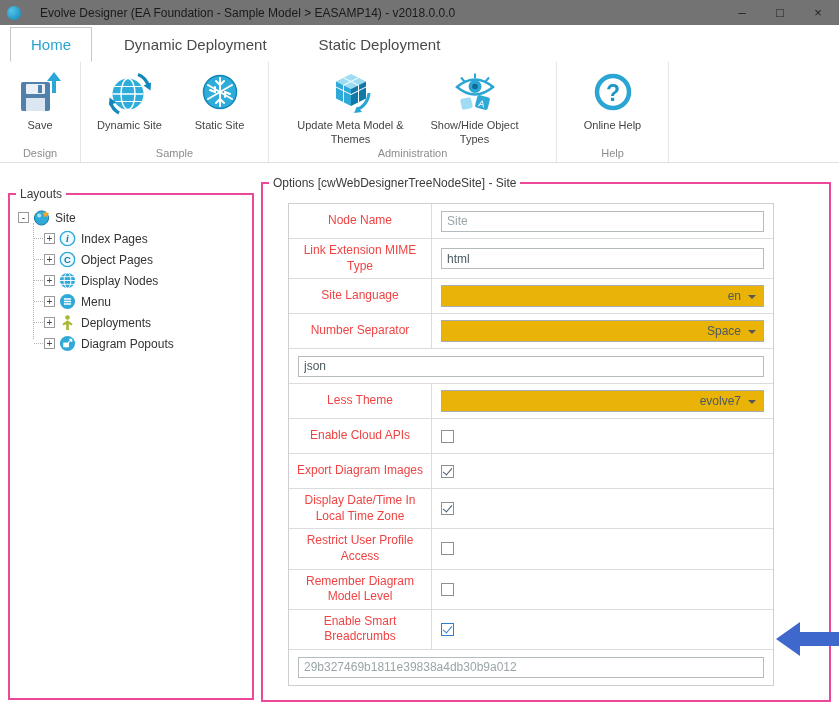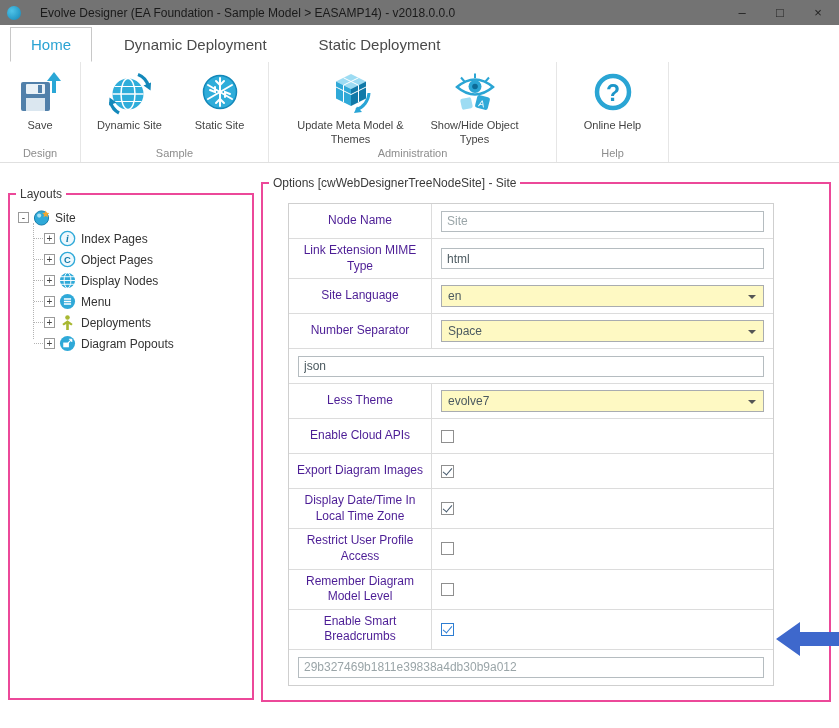--- a/index.html
+++ b/index.html
@@ -47,25 +47,25 @@
   .icon.tree-icon svg { width:17px; height:17px; }
   .tree-children { position:relative; margin-left:6px; }
   .tree-children::before { content:""; position:absolute; left:9px; top:-5px; height:calc(100% - 10px); border-left:1px dotted #b3b3b3; }
   .guide { width:9px; border-top:1px dotted #b3b3b3; margin-left:10px; margin-right:1px; flex:0 0 auto; }
   .tree-label { white-space:nowrap; }
 
   
   .options-table { position:absolute; left:25px; top:19px; width:486px; border:1px solid #cfcfcf; background:#fff; }
   .opt-row { display:flex; border-bottom:1px solid #dcdcdc; min-height:35px; }
   .opt-row:last-child { border-bottom:none; }
-  .opt-label { width:143px; flex:0 0 auto; border-right:1px solid #dcdcdc; display:flex; align-items:center; justify-content:center; text-align:center; font-size:12px; color:#4c1d95; padding:4px 6px; line-height:1.3; }
+  .opt-label { width:143px; flex:0 0 auto; border-right:1px solid #dcdcdc; display:flex; align-items:center; justify-content:center; text-align:center; font-size:12px; color:#ef4444; padding:4px 6px; line-height:1.3; }
   .opt-field { flex:1; display:flex; align-items:center; padding:5px 9px; }
   .tinput { width:100%; height:21px; border:1px solid #b5bcc0; font-size:12px; color:#4c5a60; padding:0 5px; font-family:"Liberation Sans",sans-serif; background:#fff; outline:none; }
   .tinput.disabled { color:#9aa5a8; }
-  .selbox { width:100%; height:22px; border:1px solid #a9acb0; background:#fef9c3; position:relative; display:flex; align-items:center; font-size:12px; color:#4c5a60; padding:0 22px 0 6px; cursor:default; }
+  .selbox { width:100%; height:22px; border:1px solid #a9acb0; background:#eab308; position:relative; display:flex; align-items:center; font-size:12px; color:#4c5a60; padding:0 22px 0 6px; cursor:default;justify-content:flex-end; }
   .selbox .chev { position:absolute; right:7px; top:9px; width:0; height:0; border-left:4px solid transparent; border-right:4px solid transparent; border-top:4px solid #555; }
   .cb { width:13px; height:13px; border:1px solid #8f8f8f; background:#fff; position:relative; flex:0 0 auto; cursor:default; }
   .cb.checked::after { content:""; position:absolute; left:3px; top:0px; width:4px; height:8px; border-right:1.6px solid #44586c; border-bottom:1.6px solid #44586c; transform:rotate(40deg); }
   .cb.hl { border-color:#2d7dd2; }
   .cb.hl.checked::after { border-color:#2d7dd2; }
 
   
   .annot-arrow { position:absolute; left:776px; top:622px; width:64px; height:34px; }
 </style>
 </head>

